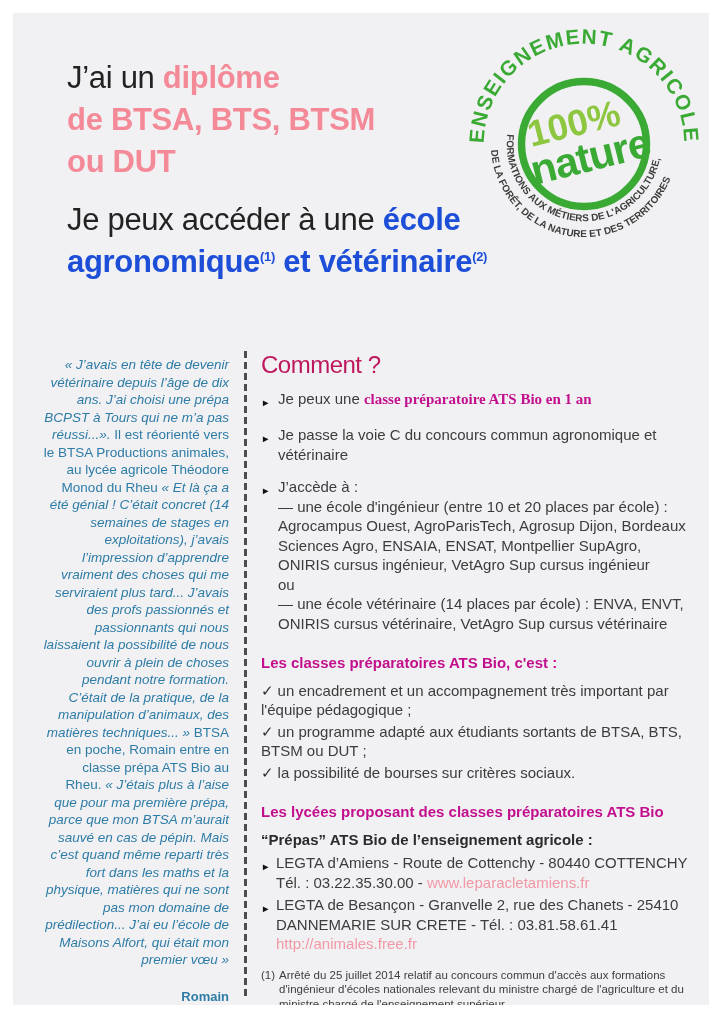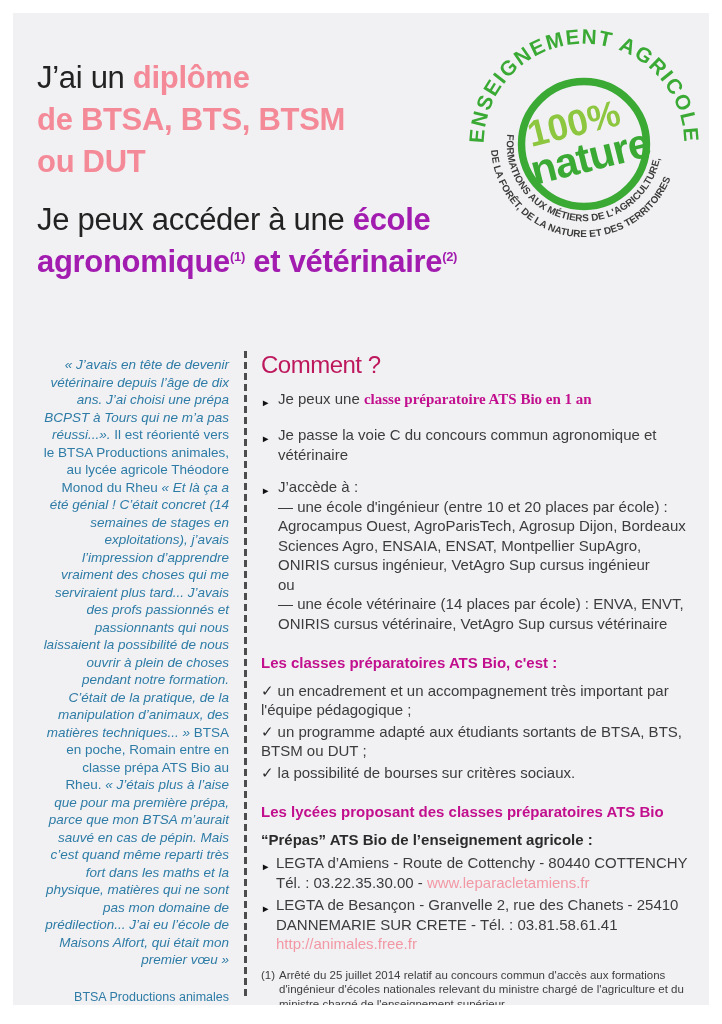--- a/index.html
+++ b/index.html
@@ -3,25 +3,25 @@
 <meta charset="utf-8">
 <style>
   * { margin:0; padding:0; box-sizing:border-box; }
   html,body { width:722px; height:1024px; background:#ffffff;
     font-family:"Liberation Sans", sans-serif; }
   .page { position:absolute; left:13px; top:13px; width:696px; height:992px;
     background:#f1f1f4; overflow:hidden; }
 
   
   .header { position:relative; height:328px; }
-  .titles { padding:44px 0 0 24px; }
+  .titles { padding:44px 0 0 54px; }
   .t-line { font-size:31px; line-height:42px; font-weight:700; letter-spacing:-0.3px; }
   .t-plain { font-weight:400; color:#222; }
   .pink { color:#f48a97; }
-  .green { color:#a21caf; }
+  .green { color:#1d4ed8; }
   .t-group2 { margin-top:16px; }
   .t-sup { font-size:13px; vertical-align:super; line-height:0; font-weight:700; }
 
   .logo { position:absolute; top:8px; right:6px; width:238px; height:238px; }
 
   
   .cols { display:flex; padding-left:22px;margin-left:8px; }
   .sidebar { width:186px; color:#2e7ca6; font-size:13.5px; line-height:17.5px;
     text-align:right; padding-top:15px; }
   .sb-italic { font-style:italic; }
@@ -94,20 +94,21 @@
 
   <div class="cols">
 
     <div class="sidebar">
       <span class="sb-italic">« J’avais en tête de devenir vétérinaire depuis l’âge de dix ans. J’ai choisi une prépa BCPST à Tours qui ne m’a pas réussi...».</span>
       <span>Il est réorienté vers le BTSA Productions animales, au lycée agricole Théodore Monod du Rheu</span>
       <span class="sb-italic">« Et là ça a été génial ! C’était concret (14 semaines de stages en exploitations), j’avais l’impression d’apprendre vraiment des choses qui me serviraient plus tard... J’avais des profs passionnés et passionnants qui nous laissaient la possibilité de nous ouvrir à plein de choses pendant notre formation. C’était de la pratique, de la manipulation d’animaux, des matières techniques... »</span>
       <span>BTSA en poche, Romain entre en classe prépa ATS Bio au Rheu.</span>
       <span class="sb-italic">« J’étais plus à l’aise que pour ma première prépa, parce que mon BTSA m’aurait sauvé en cas de pépin. Mais c’est quand même reparti très fort dans les maths et la physique, matières qui ne sont pas mon domaine de prédilection... J’ai eu l’école de Maisons Alfort, qui était mon premier vœu »</span>
       <div class="sb-author">
+        <div class="name">Romain</div>
         <div>BTSA Productions animales</div>
 
       </div>
     </div>
 
     <div class="divider"></div>
 
     <div class="main">
       <div class="how-title">Comment ?</div>
 

